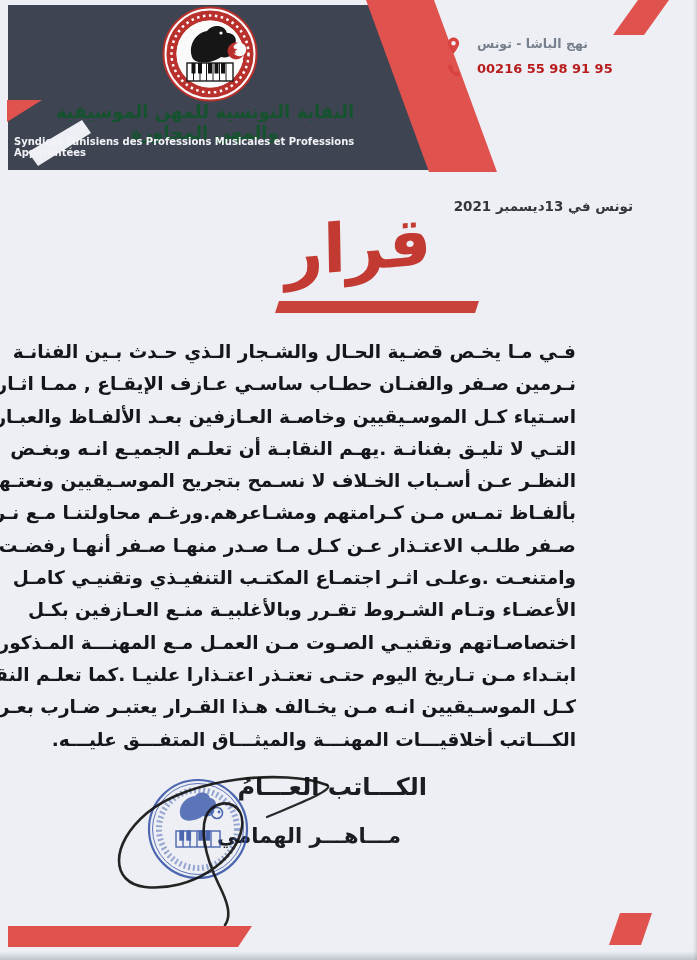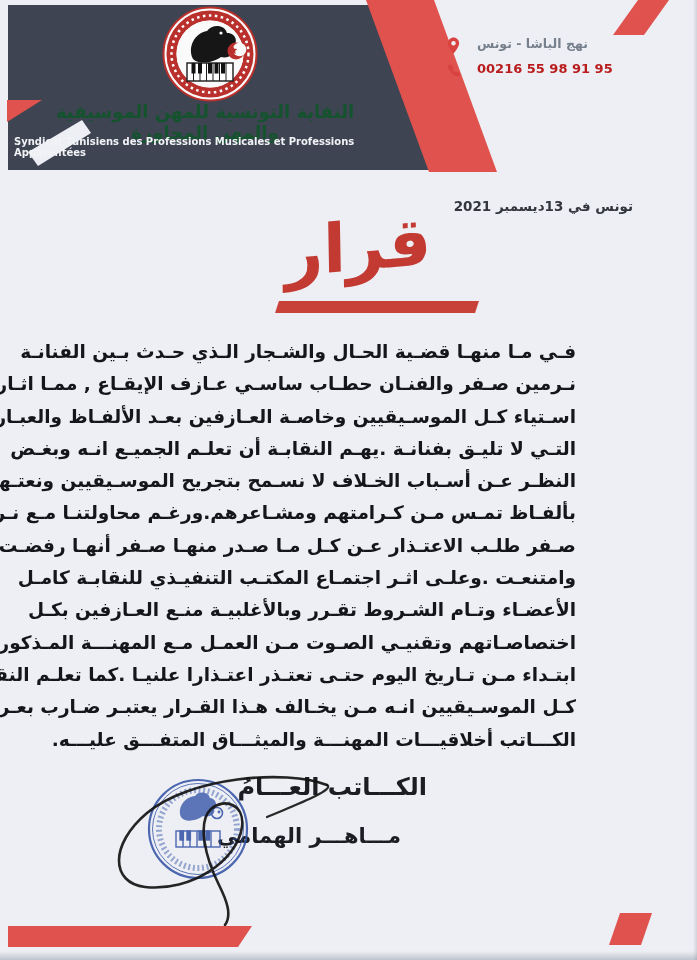--- a/index.html
+++ b/index.html
@@ -101,28 +101,28 @@
       </span>
       <span class="txt">00216 55 98 91 95</span>
     </div>
   </div>
 
   <div class="abs date-line">تونس في 13ديسمبر 2021</div>
   <div class="abs doc-title">قرار</div>
   <div class="abs title-underline"></div>
 
   <div class="abs body-text">
-    <div class="body-line">فـي مـا منهـا قضـية الحـال والشـجار الـذي حـدث بـين الفنانـة</div>
+    <div class="body-line">فـي مـا يخـص قضـية الحـال والشـجار الـذي حـدث بـين الفنانـة</div>
     <div class="body-line">نـرمين صـفر والفنـان حطـاب ساسـي عـازف الإيقـاع , ممـا اثـار</div>
     <div class="body-line">اسـتياء كـل الموسـيقيين وخاصـة العـازفين بعـد الألفـاظ والعبـارات</div>
     <div class="body-line">التـي لا تليـق بفنانـة .يهـم النقابـة أن تعلـم الجميـع انـه وبغـض</div>
     <div class="body-line">النظـر عـن أسـباب الخـلاف لا نسـمح بتجريح الموسـيقيين ونعتـهم</div>
     <div class="body-line">بألفـاظ تمـس مـن كـرامتهم ومشـاعرهم.ورغـم محاولتنـا مـع نـرمين</div>
     <div class="body-line">صـفر طلـب الاعتـذار عـن كـل مـا صـدر منهـا صـفر أنهـا رفضـت</div>
-    <div class="body-line">وامتنعـت .وعلـى اثـر اجتمـاع المكتـب التنفيـذي للنقابـة كامـل</div>
+    <div class="body-line">وامتنعـت .وعلـى اثـر اجتمـاع المكتـب التنفيـذي وتقنيـي كامـل</div>
     <div class="body-line">الأعضـاء وتـام الشـروط تقـرر وبالأغلبيـة منـع العـازفين بكـل</div>
     <div class="body-line">اختصاصـاتهم وتقنيـي الصـوت مـن العمـل مـع المهنـــة المـذكورة</div>
     <div class="body-line">ابتـداء مـن تـاريخ اليوم حتـى تعتـذر اعتـذارا علنيـا .كما تعلـم النقابـة</div>
     <div class="body-line">كـل الموسـيقيين انـه مـن يخـالف هـذا القـرار يعتبـر ضـارب بعـرض</div>
     <div class="body-line">الكـــاتب أخلاقيـــات المهنـــة والميثـــاق المتفـــق عليـــه.</div>
   </div>
 
   <div class="abs sig-role">الكـــاتب العـــامُ</div>
   <div class="abs sig-name">مـــاهـــر الهمامي</div>
 

